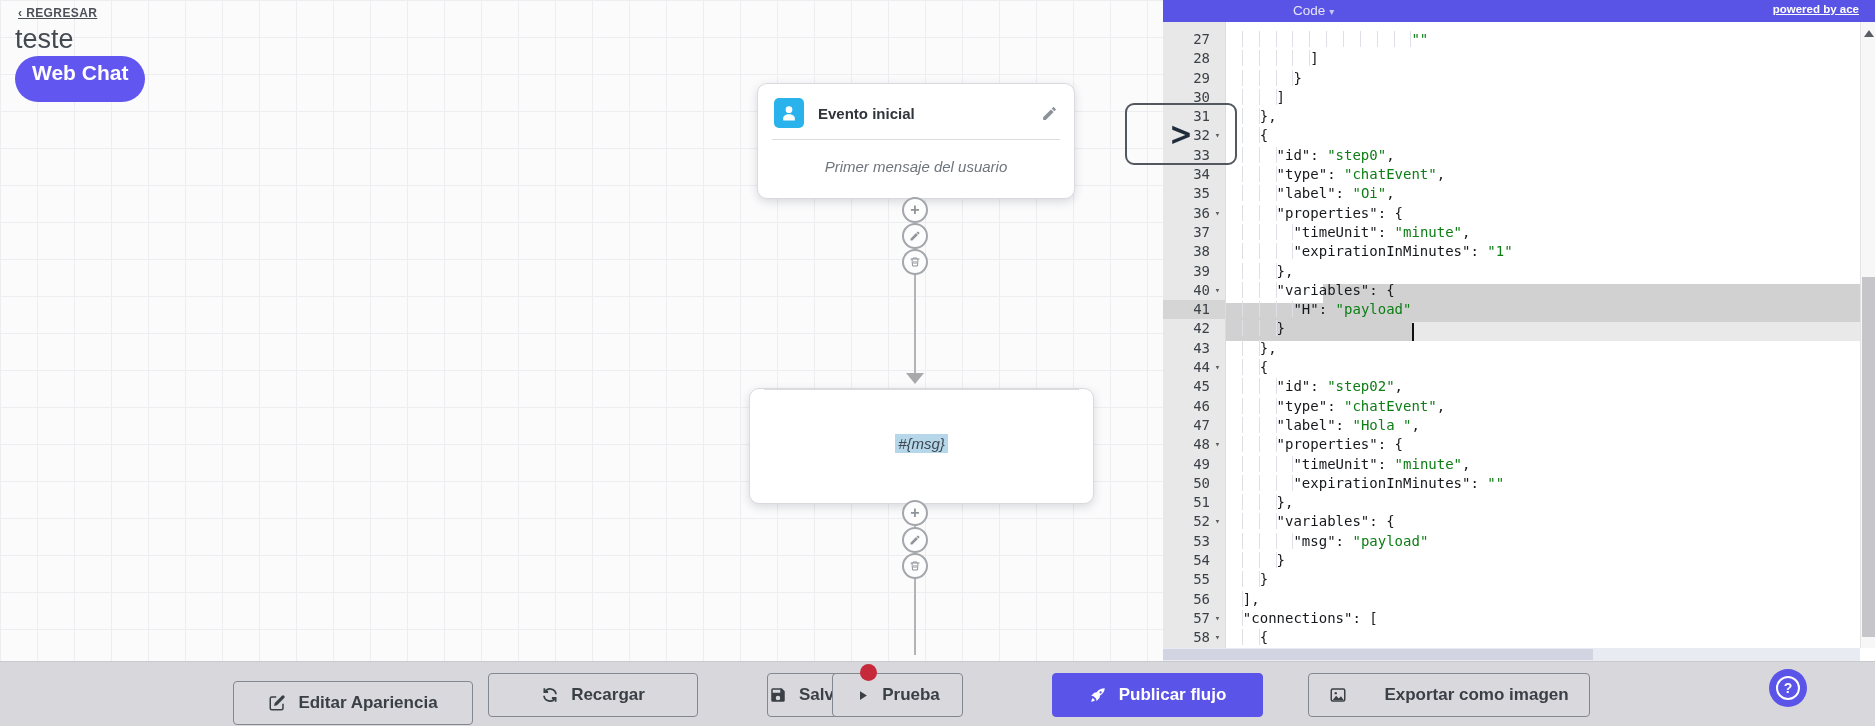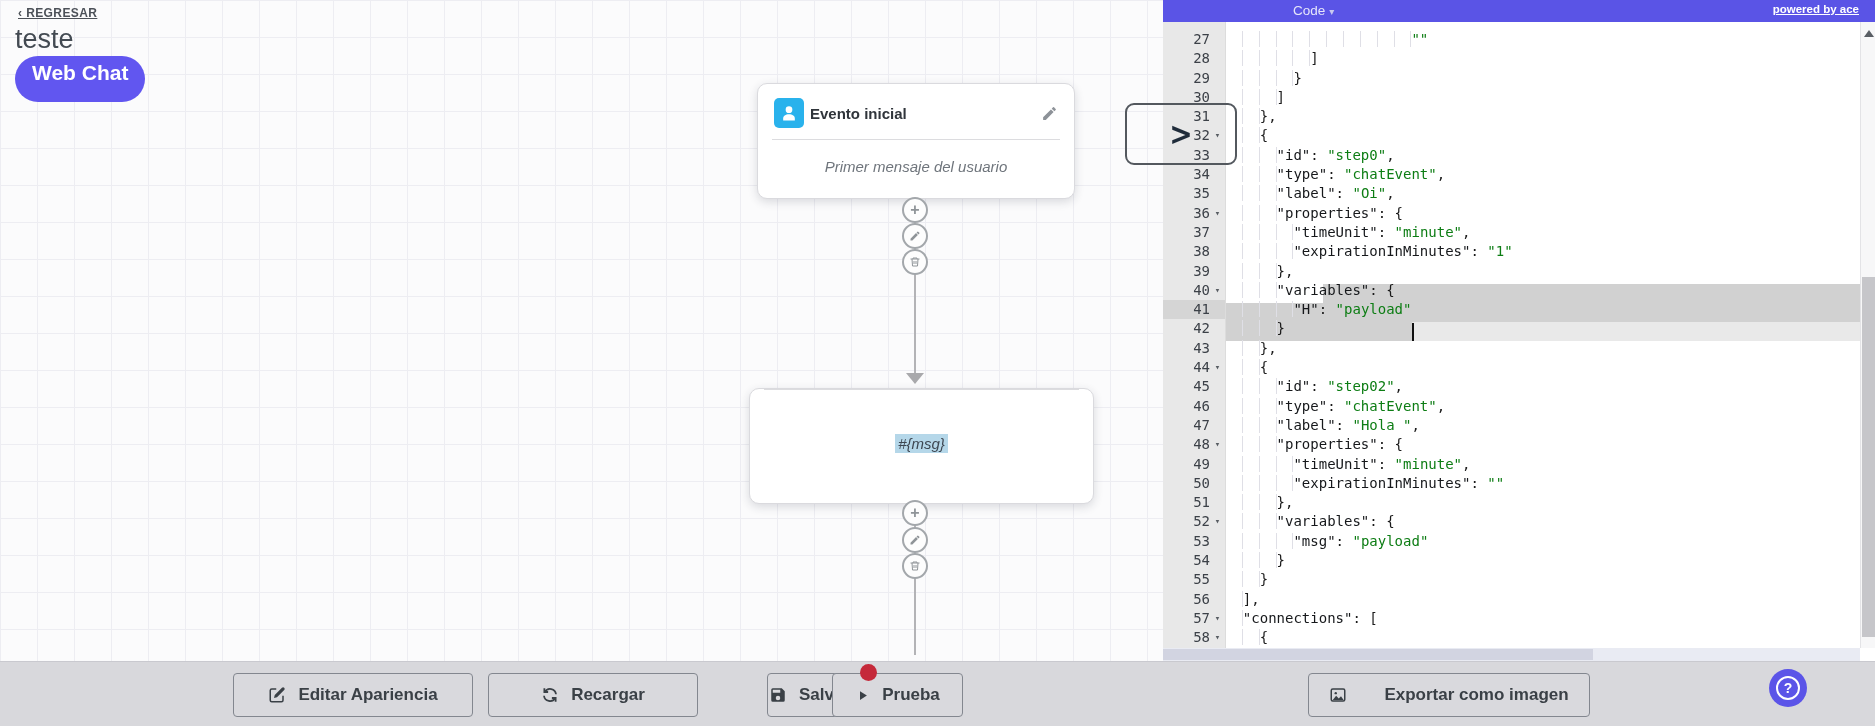--- a/index.html
+++ b/index.html
@@ -14,21 +14,21 @@
     background-size:37px 37px;}
   .back-link{position:absolute;left:18px;top:6px;font-size:12px;font-weight:bold;
     color:#4c5158;text-decoration:underline;letter-spacing:.4px;cursor:pointer;}
   .flow-title{position:absolute;left:15px;top:24px;font-size:27px;color:#434a52;}
   .channel-pill{position:absolute;left:15px;top:56px;background:#6156f0;color:#fff;
     font-size:21px;font-weight:bold;padding:5px 17px 17px;border-radius:999px;}
 
   
   .node{position:absolute;background:#fff;border:1px solid #dadade;border-radius:10px;
     box-shadow:0 3px 10px rgba(35,46,60,.16);display:flex;flex-direction:column;}
-  .node-head{display:flex;align-items:center;gap:6px;padding:14px 16px 11px;}
+  .node-head{display:flex;align-items:center;gap:14px;padding:14px 16px 11px;}
   .node-icon{width:30px;height:30px;border-radius:5px;background:#29b2ec;flex:0 0 30px;
     display:flex;align-items:center;justify-content:center;}
   .node-icon svg{width:20px;height:20px;}
   .node-title{font-weight:bold;font-size:15px;color:#30353b;flex:1;}
   .node-actions{display:flex;gap:13px;color:#8d9298;align-items:center;}
   .node-actions svg{width:17px;height:17px;display:block;cursor:pointer;}
   .node-divider{height:1px;background:#dcdcdf;margin:0 14px;}
   .node-body{flex:1;display:flex;align-items:center;justify-content:center;
     font-style:italic;font-size:15px;color:#6f757c;padding:4px 16px 10px;}
   .hl{background:#b5d7e9;color:#3d4651;padding:1px 3px;}
@@ -359,21 +359,21 @@
     <div class="h-scroll">
       <div class="thumb"></div>
     </div>
   </div>
 
   <div class="collapse-btn">
     <span>&gt;</span>
   </div>
 
   <div class="toolbar">
-    <div class="tb-btn" style="left:233px;width:240px;">
+    <div class="tb-btn" style="left:233px;width:240px;margin-top:8px;">
       <svg viewBox="0 0 24 24" fill="none" stroke="currentColor" stroke-width="2">
           <path d="M11 4H5a2 2 0 00-2 2v13a2 2 0 002 2h13a2 2 0 002-2v-6"></path>
           <path d="M18.6 2.4a2 2 0 013 3L12 15l-4 1 1-4 9.6-9.6z" fill="currentColor" stroke="none"></path>
         </svg>
       <span>Editar Apariencia</span>
     </div>
     <div class="tb-btn" style="left:488px;width:210px;">
       <svg viewBox="0 0 24 24" fill="none" stroke="currentColor" stroke-width="2.4">
           <path d="M20 11a8 8 0 00-14.9-3"></path>
           <path d="M4.5 3v5h5"></path>
@@ -388,20 +388,27 @@
         </svg>
       <span>Salvar</span>
     </div>
     <div class="badge-dot"></div>
     <div class="tb-btn" style="left:832px;width:131px;">
       <svg viewBox="0 0 24 24" fill="currentColor" style="width:15px;height:15px;">
           <path d="M8 5v14l11-7z"></path>
         </svg>
       <span>Prueba</span>
     </div>
+    <div class="tb-btn primary" style="left:1052px;width:211px;">
+      <svg viewBox="0 0 24 24" fill="currentColor">
+          <path d="M21 3c-4.5 0-8.4 2-10.8 5.3L7 9l-4 4 3 .5L9.5 17l.5 3 4-4 .7-3.2C18 10.4 21 7.5 21 3zm-5.5 7a1.5 1.5 0 110-3 1.5 1.5 0 010 3z"></path>
+          <path d="M5 16c-1.5 1.5-2 5-2 5s3.5-.5 5-2l-3-3z"></path>
+        </svg>
+      <span>Publicar flujo</span>
+    </div>
     <div class="tb-btn" style="left:1308px;width:282px;gap:37px;">
       <svg viewBox="0 0 24 24" fill="none" stroke="currentColor" stroke-width="2">
           <rect x="3" y="4" width="18" height="16" rx="2"></rect>
           <circle cx="9" cy="9.5" r="1.6" fill="currentColor" stroke="none"></circle>
           <path d="M5 18.5l4.5-5.5 3.5 3.5 3-3 3.5 5z" fill="currentColor" stroke="none"></path>
         </svg>
       <span>Exportar como imagen</span>
     </div>
   </div>
 

